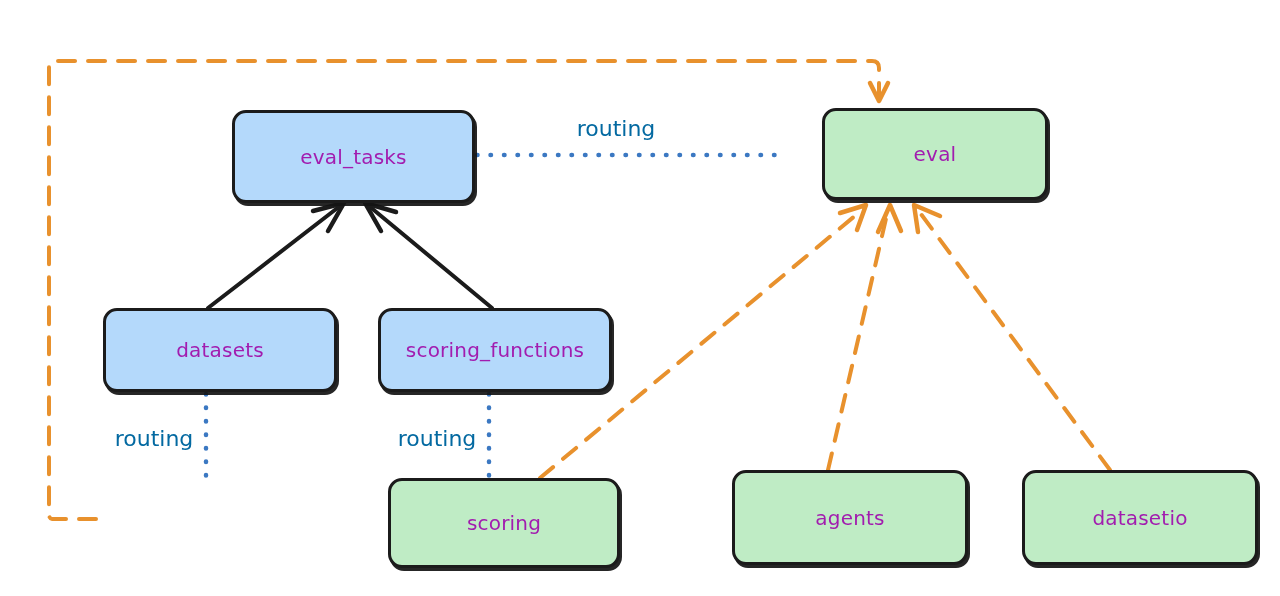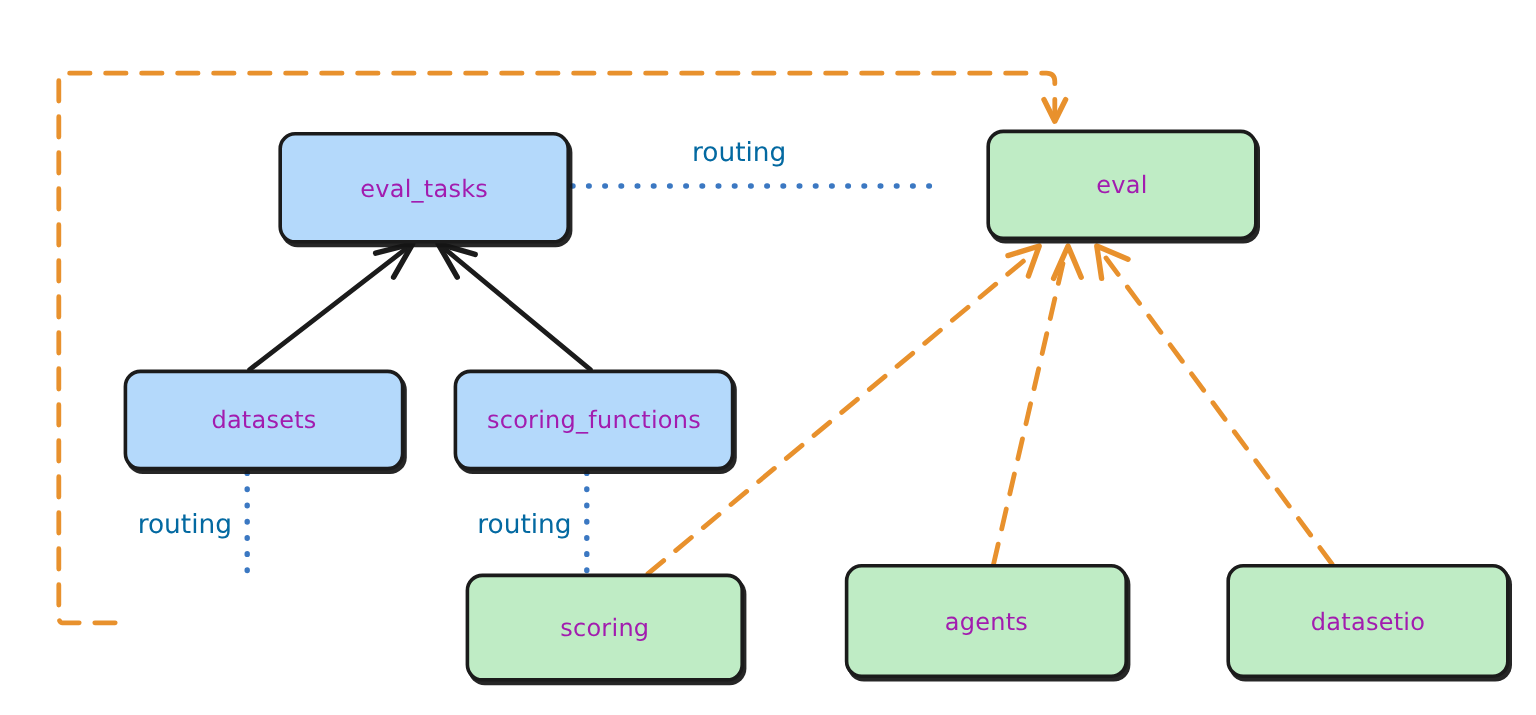--- a/index.html
+++ b/index.html
@@ -104,21 +104,21 @@
 
   <div class="node api" style="left:378px; top:308px; width:234px; height:84px;">
     <span class="node-label">scoring_functions</span>
   </div>
 
 
   <div class="node provider" style="left:388px; top:478px; width:232px; height:90px;">
     <span class="node-label">scoring</span>
   </div>
 
-  <div class="node provider" style="left:704px; top:470px; width:236px; height:95px;">
+  <div class="node provider" style="left:732px; top:470px; width:236px; height:95px;">
     <span class="node-label">agents</span>
   </div>
 
   <div class="node provider" style="left:1022px; top:470px; width:236px; height:95px;">
     <span class="node-label">datasetio</span>
   </div>
 
   <div class="edge-label" style="left:616px; top:128px;">routing</div>
 
   <div class="edge-label" style="left:154px; top:438px;">routing</div>

